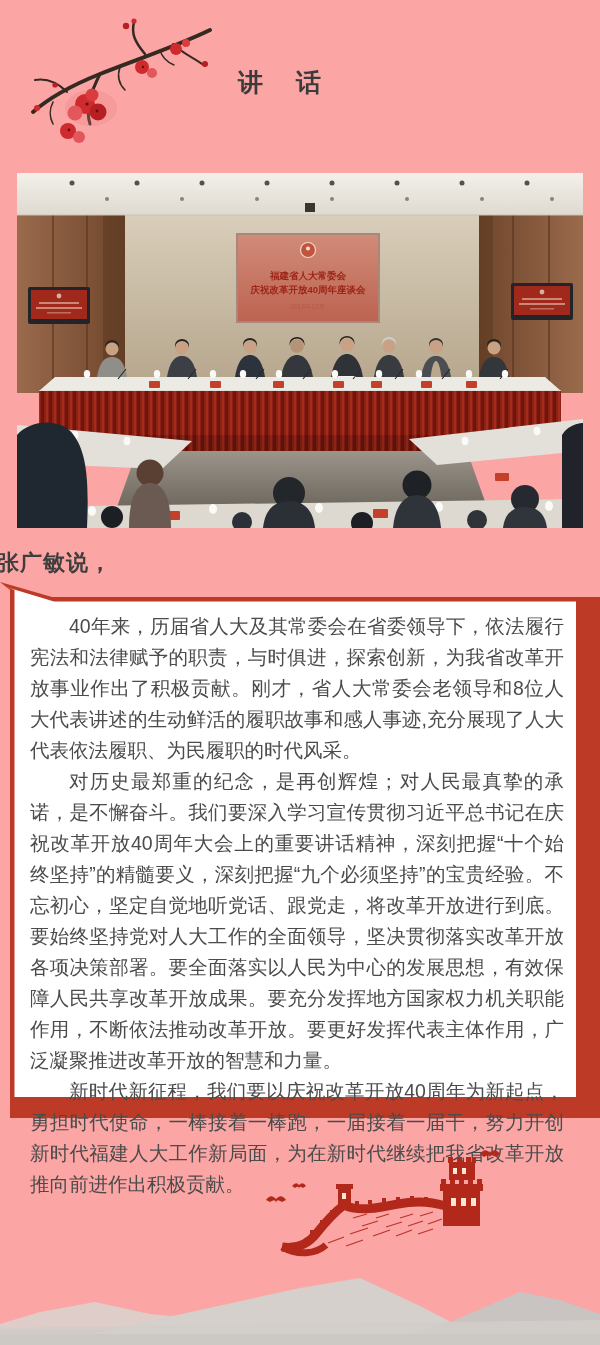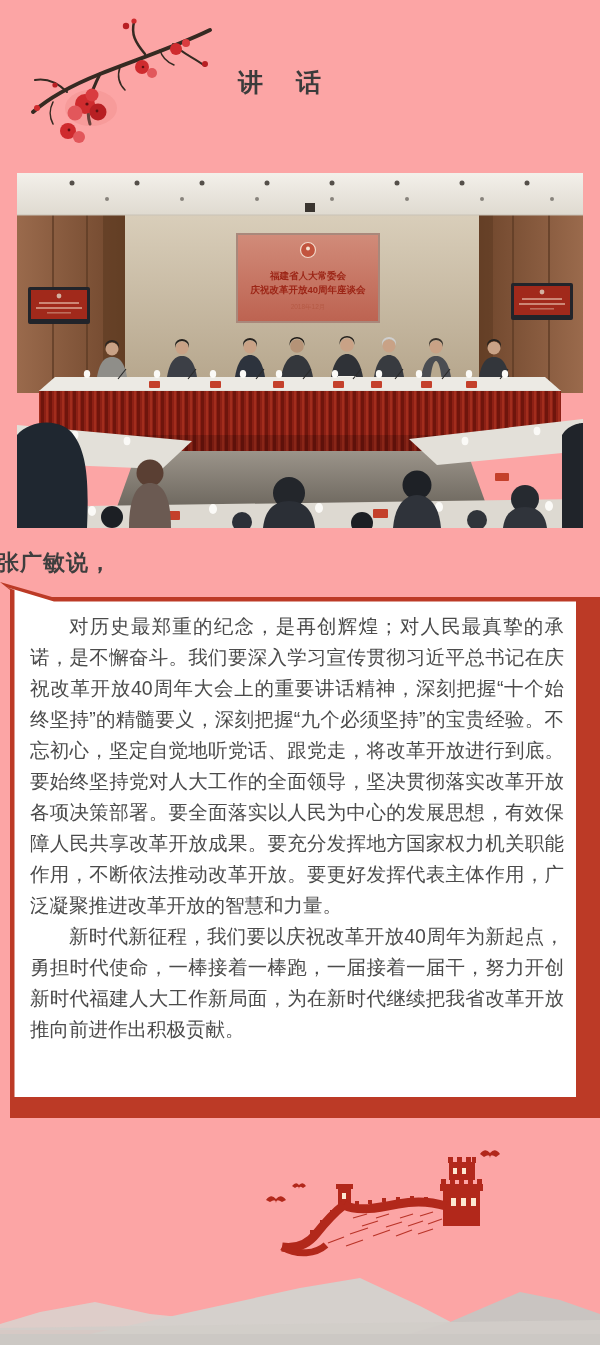--- a/index.html
+++ b/index.html
@@ -301,20 +301,21 @@
   <div class="abs speaker">张广敏说，</div>
 
   <div class="abs quote-shape">
     <svg width="600" height="545" viewBox="0 0 600 545">
       <path d="M0,6 L52,21 L600,21 L600,542 L10,542 L10,14 Z" fill="#bc3a26"></path>
       <path d="M6,11 L54,25.5 L576,25.5 L576,521 L14.5,521 L14.5,14 Z" fill="#ffffff"></path>
     </svg>
   </div>
 
   <div class="abs quote-text">
+    <p>40年来，历届省人大及其常委会在省委领导下，依法履行宪法和法律赋予的职责，与时俱进，探索创新，为我省改革开放事业作出了积极贡献。刚才，省人大常委会老领导和8位人大代表讲述的生动鲜活的履职故事和感人事迹,充分展现了人大代表依法履职、为民履职的时代风采。</p>
     <p>对历史最郑重的纪念，是再创辉煌；对人民最真挚的承诺，是不懈奋斗。我们要深入学习宣传贯彻习近平总书记在庆祝改革开放40周年大会上的重要讲话精神，深刻把握“十个始终坚持”的精髓要义，深刻把握“九个必须坚持”的宝贵经验。不忘初心，坚定自觉地听党话、跟党走，将改革开放进行到底。要始终坚持党对人大工作的全面领导，坚决贯彻落实改革开放各项决策部署。要全面落实以人民为中心的发展思想，有效保障人民共享改革开放成果。要充分发挥地方国家权力机关职能作用，不断依法推动改革开放。要更好发挥代表主体作用，广泛凝聚推进改革开放的智慧和力量。</p>
     <p>新时代新征程，我们要以庆祝改革开放40周年为新起点，勇担时代使命，一棒接着一棒跑，一届接着一届干，努力开创新时代福建人大工作新局面，为在新时代继续把我省改革开放推向前进作出积极贡献。</p>
   </div>
 
   <div class="abs deco" style="left:258px;top:1148px;">
     <svg width="250" height="115" viewBox="0 0 250 115">
       <g fill="#b2281b" stroke="#b2281b">
 
         <rect x="185" y="42" width="37" height="36" stroke="none"></rect>
         <rect x="182" y="36" width="43" height="7" stroke="none"></rect>

